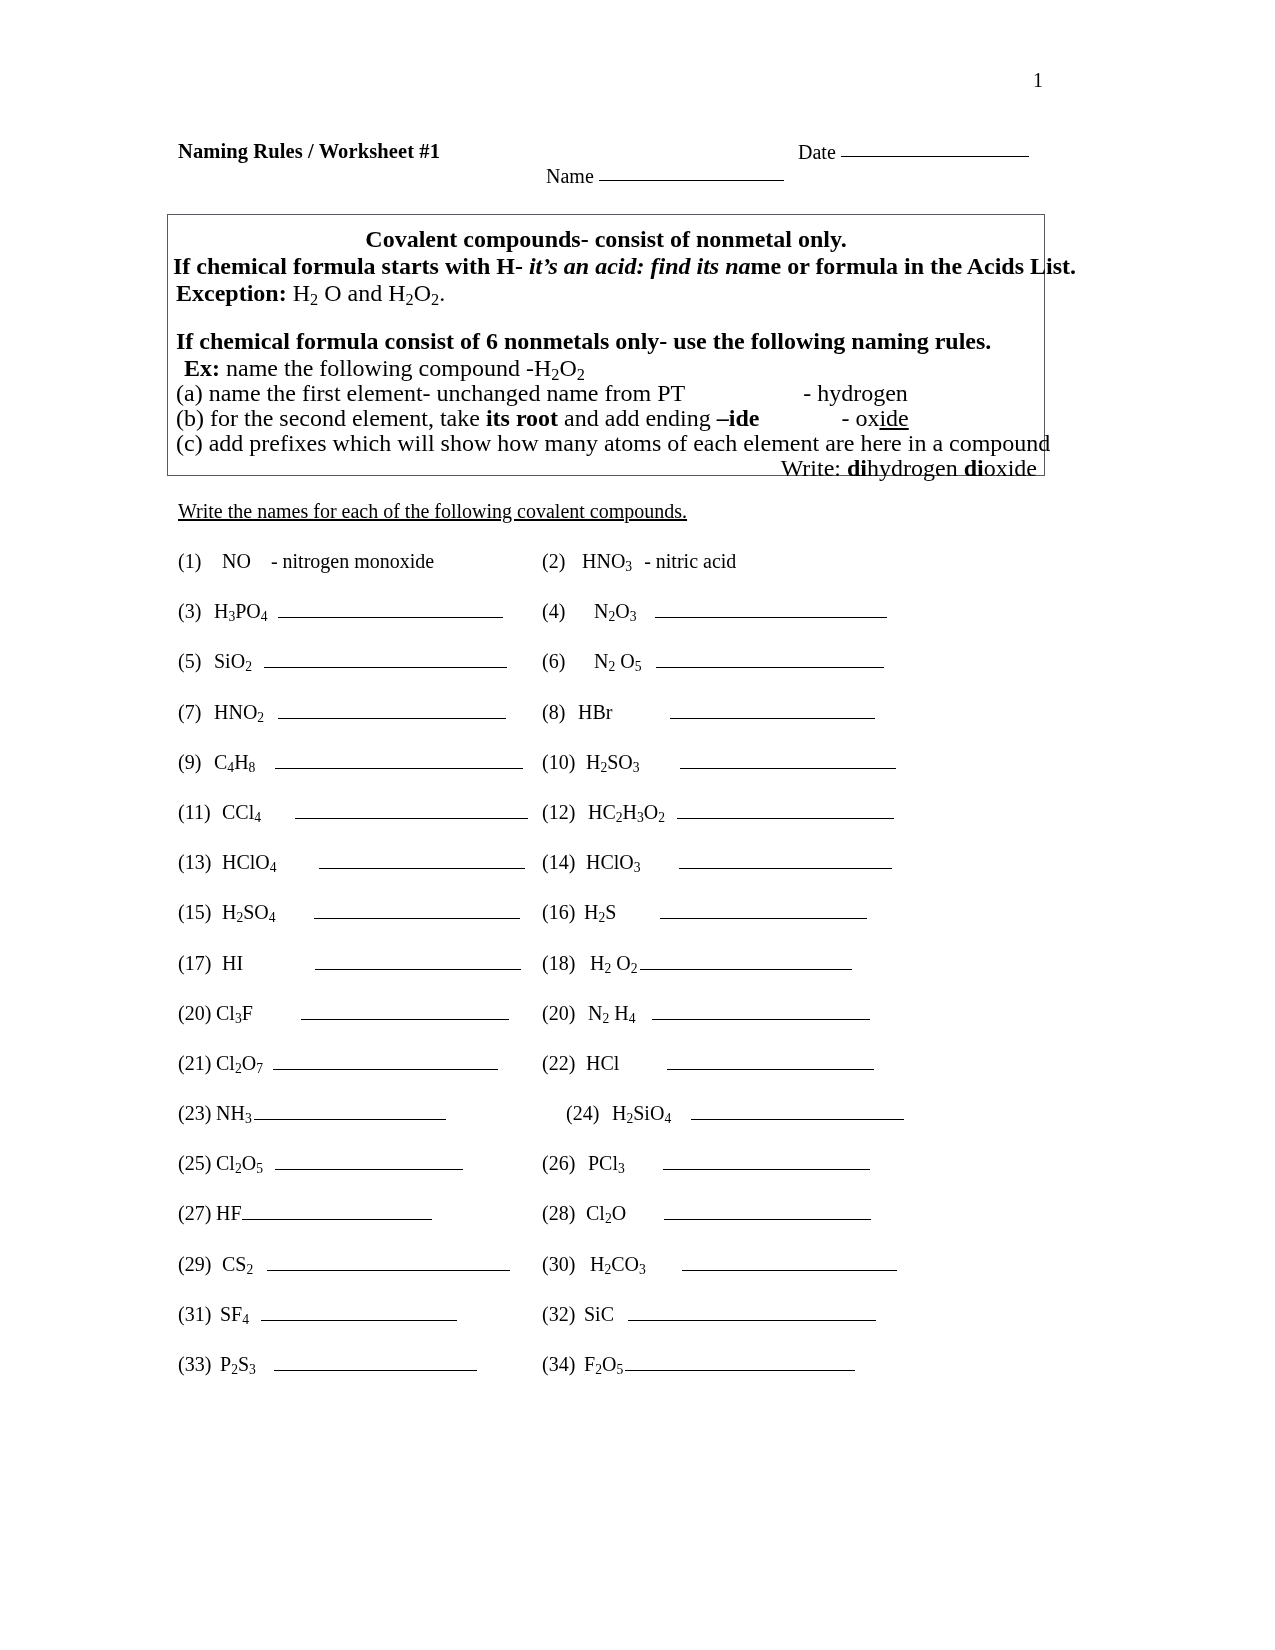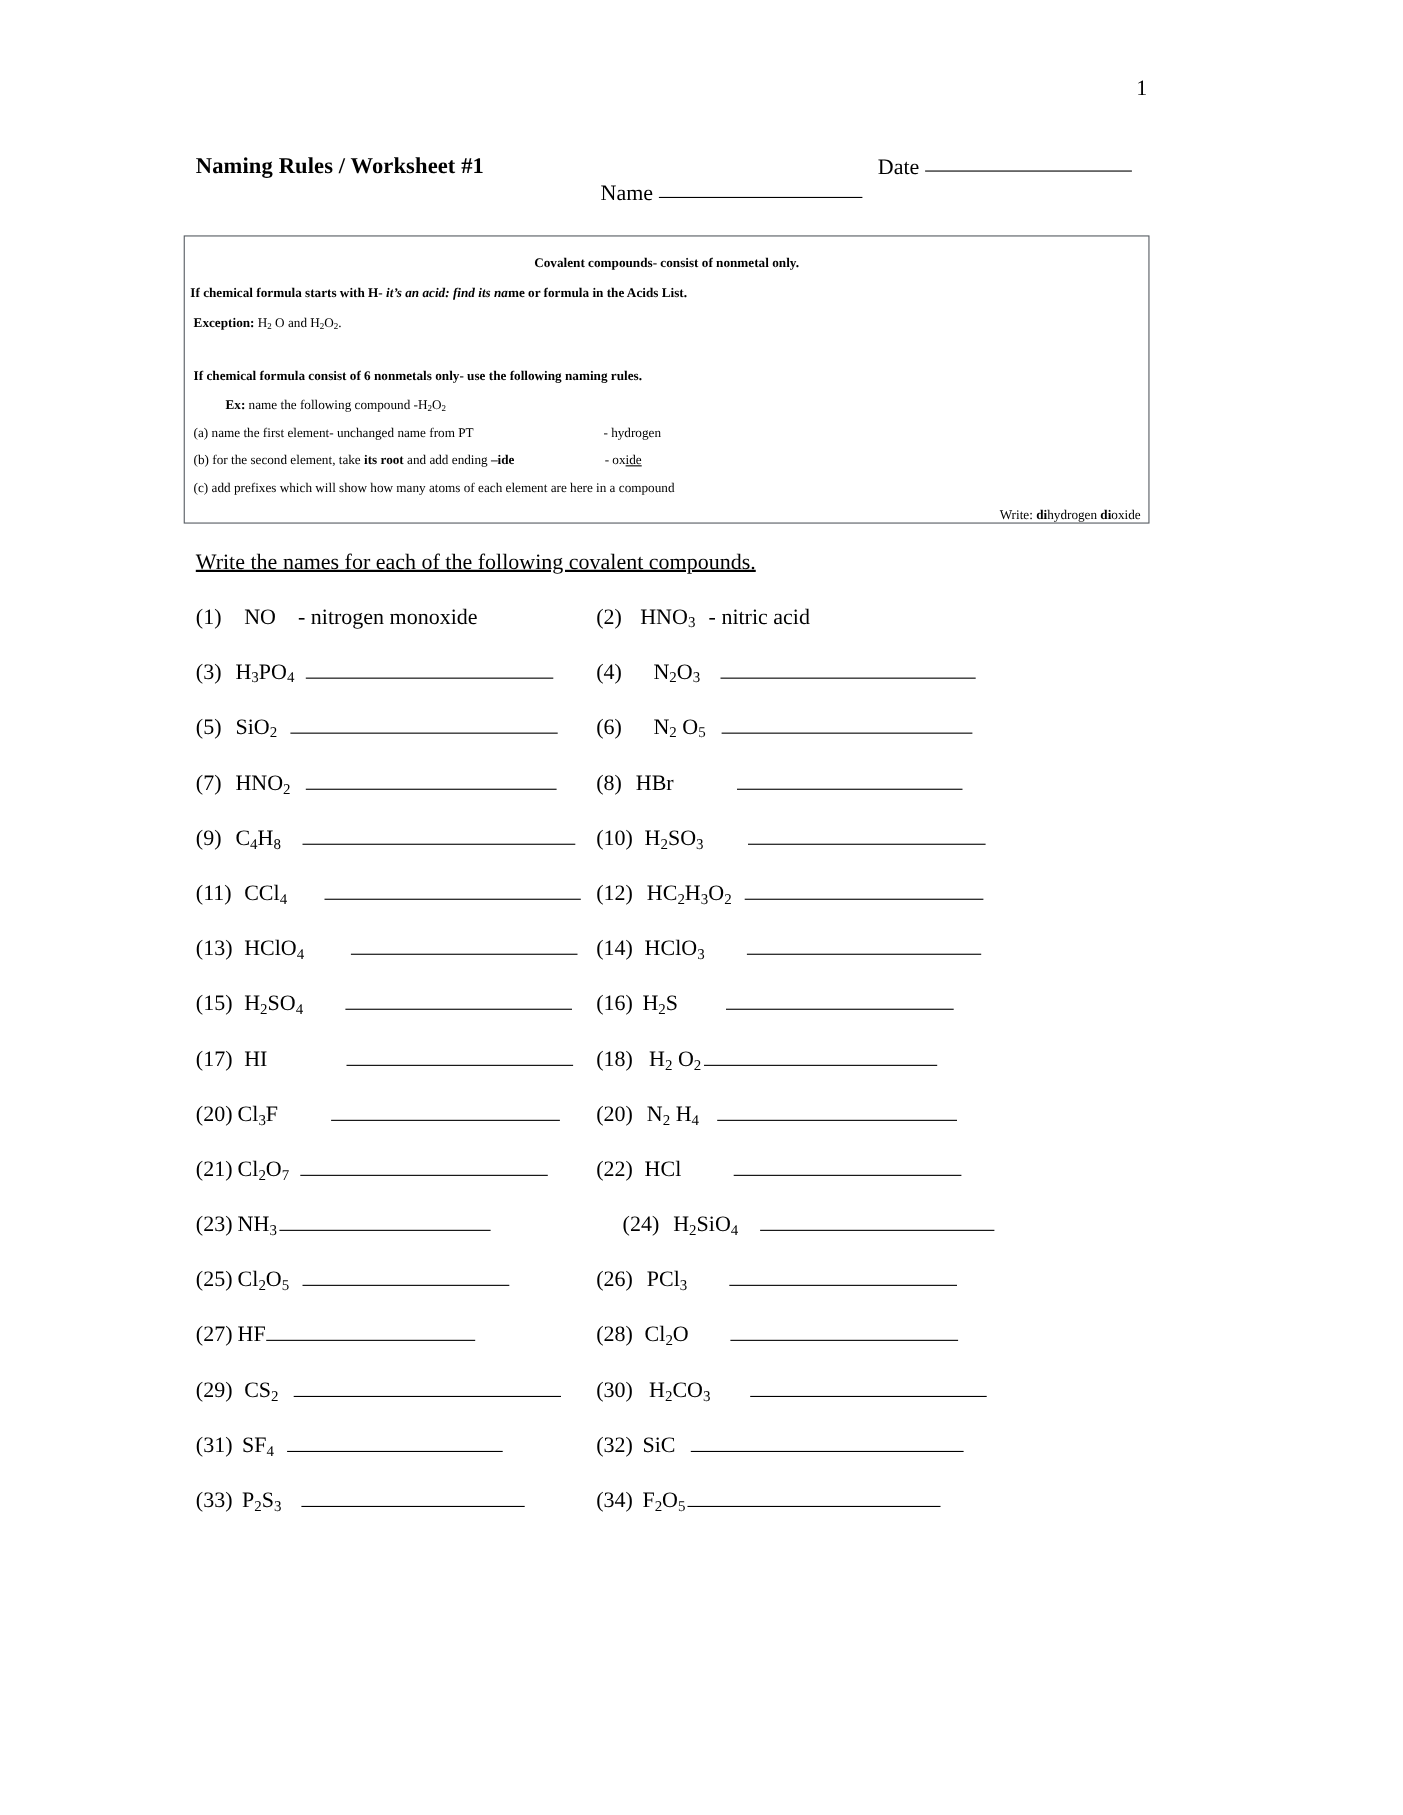--- a/index.html
+++ b/index.html
@@ -86,21 +86,21 @@
     box-sizing: border-box;
     background: #fff;
   }
   .rules-inner {
     position: relative;
     width: 100%;
     height: 100%;
   }
   .rb-line {
     position: absolute;
-    font-size: 12px;
+    font-size: 24px;
     line-height: 25px;
     white-space: nowrap;
   }
   .rb-title {
     left: 0; top: 12px;
     width: 100%;
     text-align: center;
     font-weight: bold;
   }
   .rb-acid {
@@ -111,21 +111,21 @@
   .rb-exception {
     left: 8px; top: 66px;
   }
   .rb-exception b { font-weight: bold; }
   .rb-exception .plain { font-weight: normal; }
   .rb-rules-head {
     left: 8px; top: 114px;
     font-weight: bold;
   }
   .rb-ex {
-    left: 16px; top: 141px; margin-left: 21px;
+    left: 16px; top: 141px;
   }
   .rb-ex b { font-weight: bold; }
   .rb-a { left: 8px; top: 166px; }
   .rb-b { left: 8px; top: 191px; }
   .rb-c { left: 8px; top: 216px; }
   .rb-answer {
     left: 0; top: 241px;
     width: 100%;
     text-align: right;
     padding-right: 7px;

